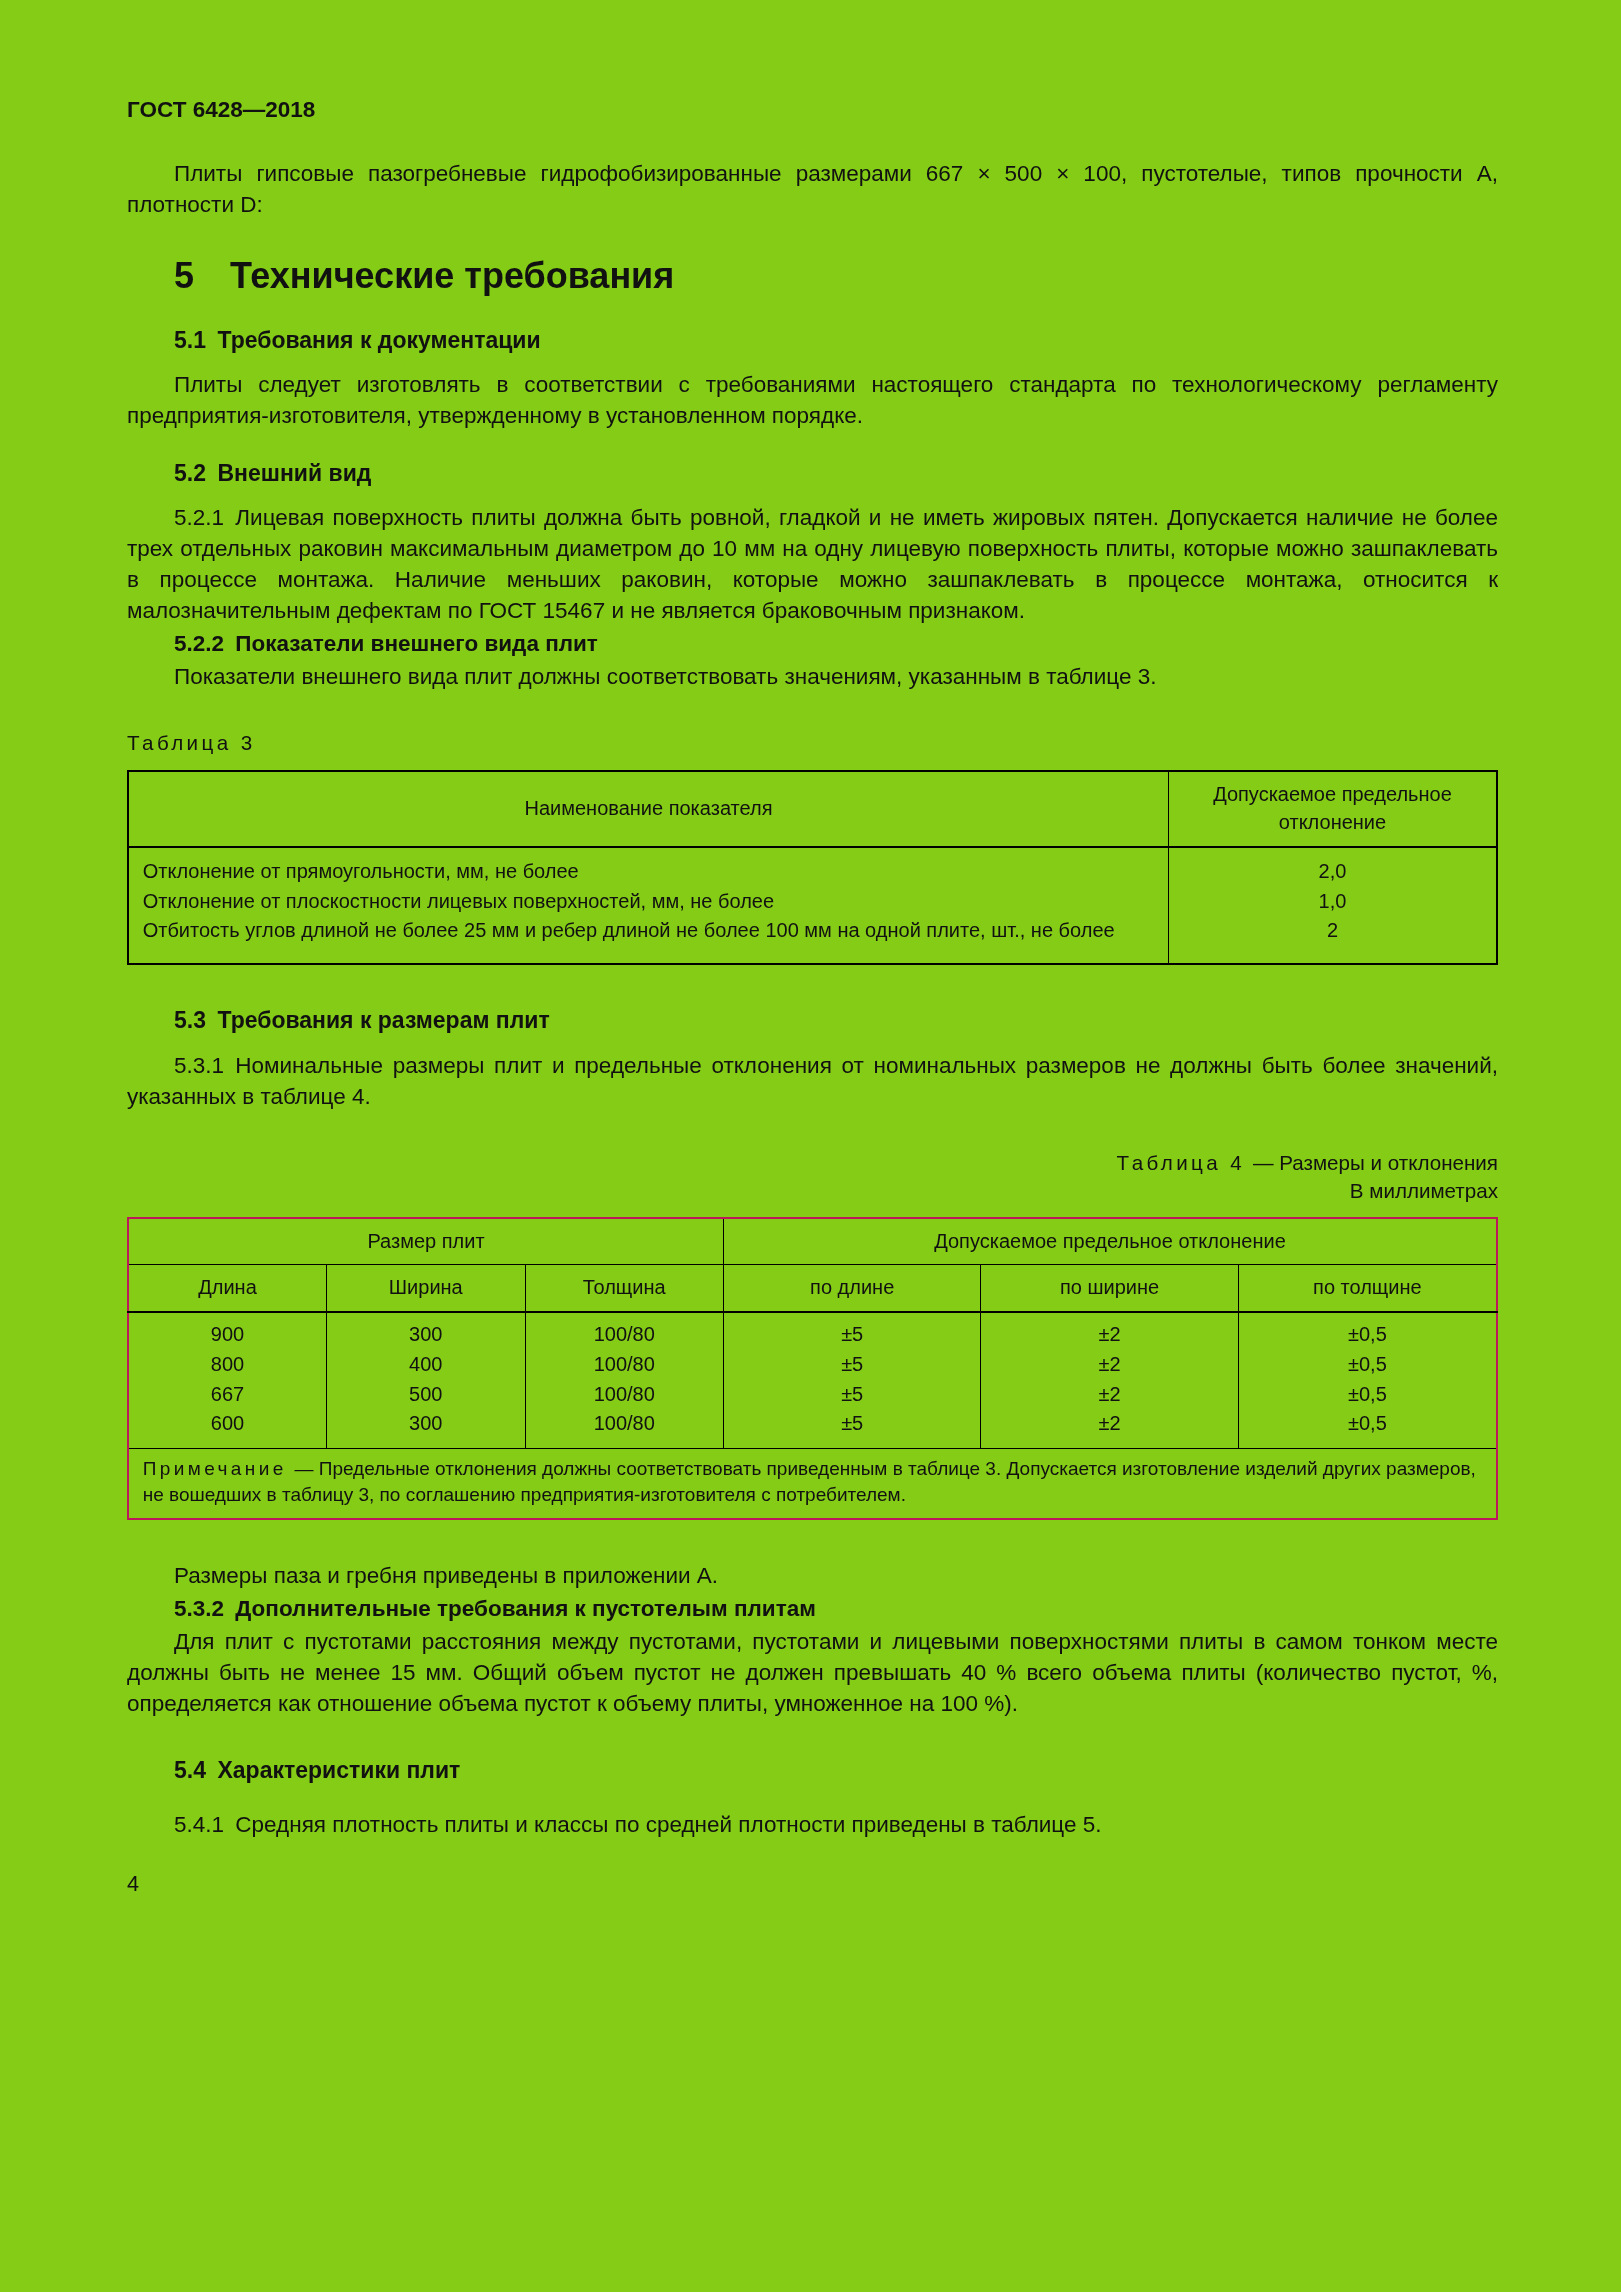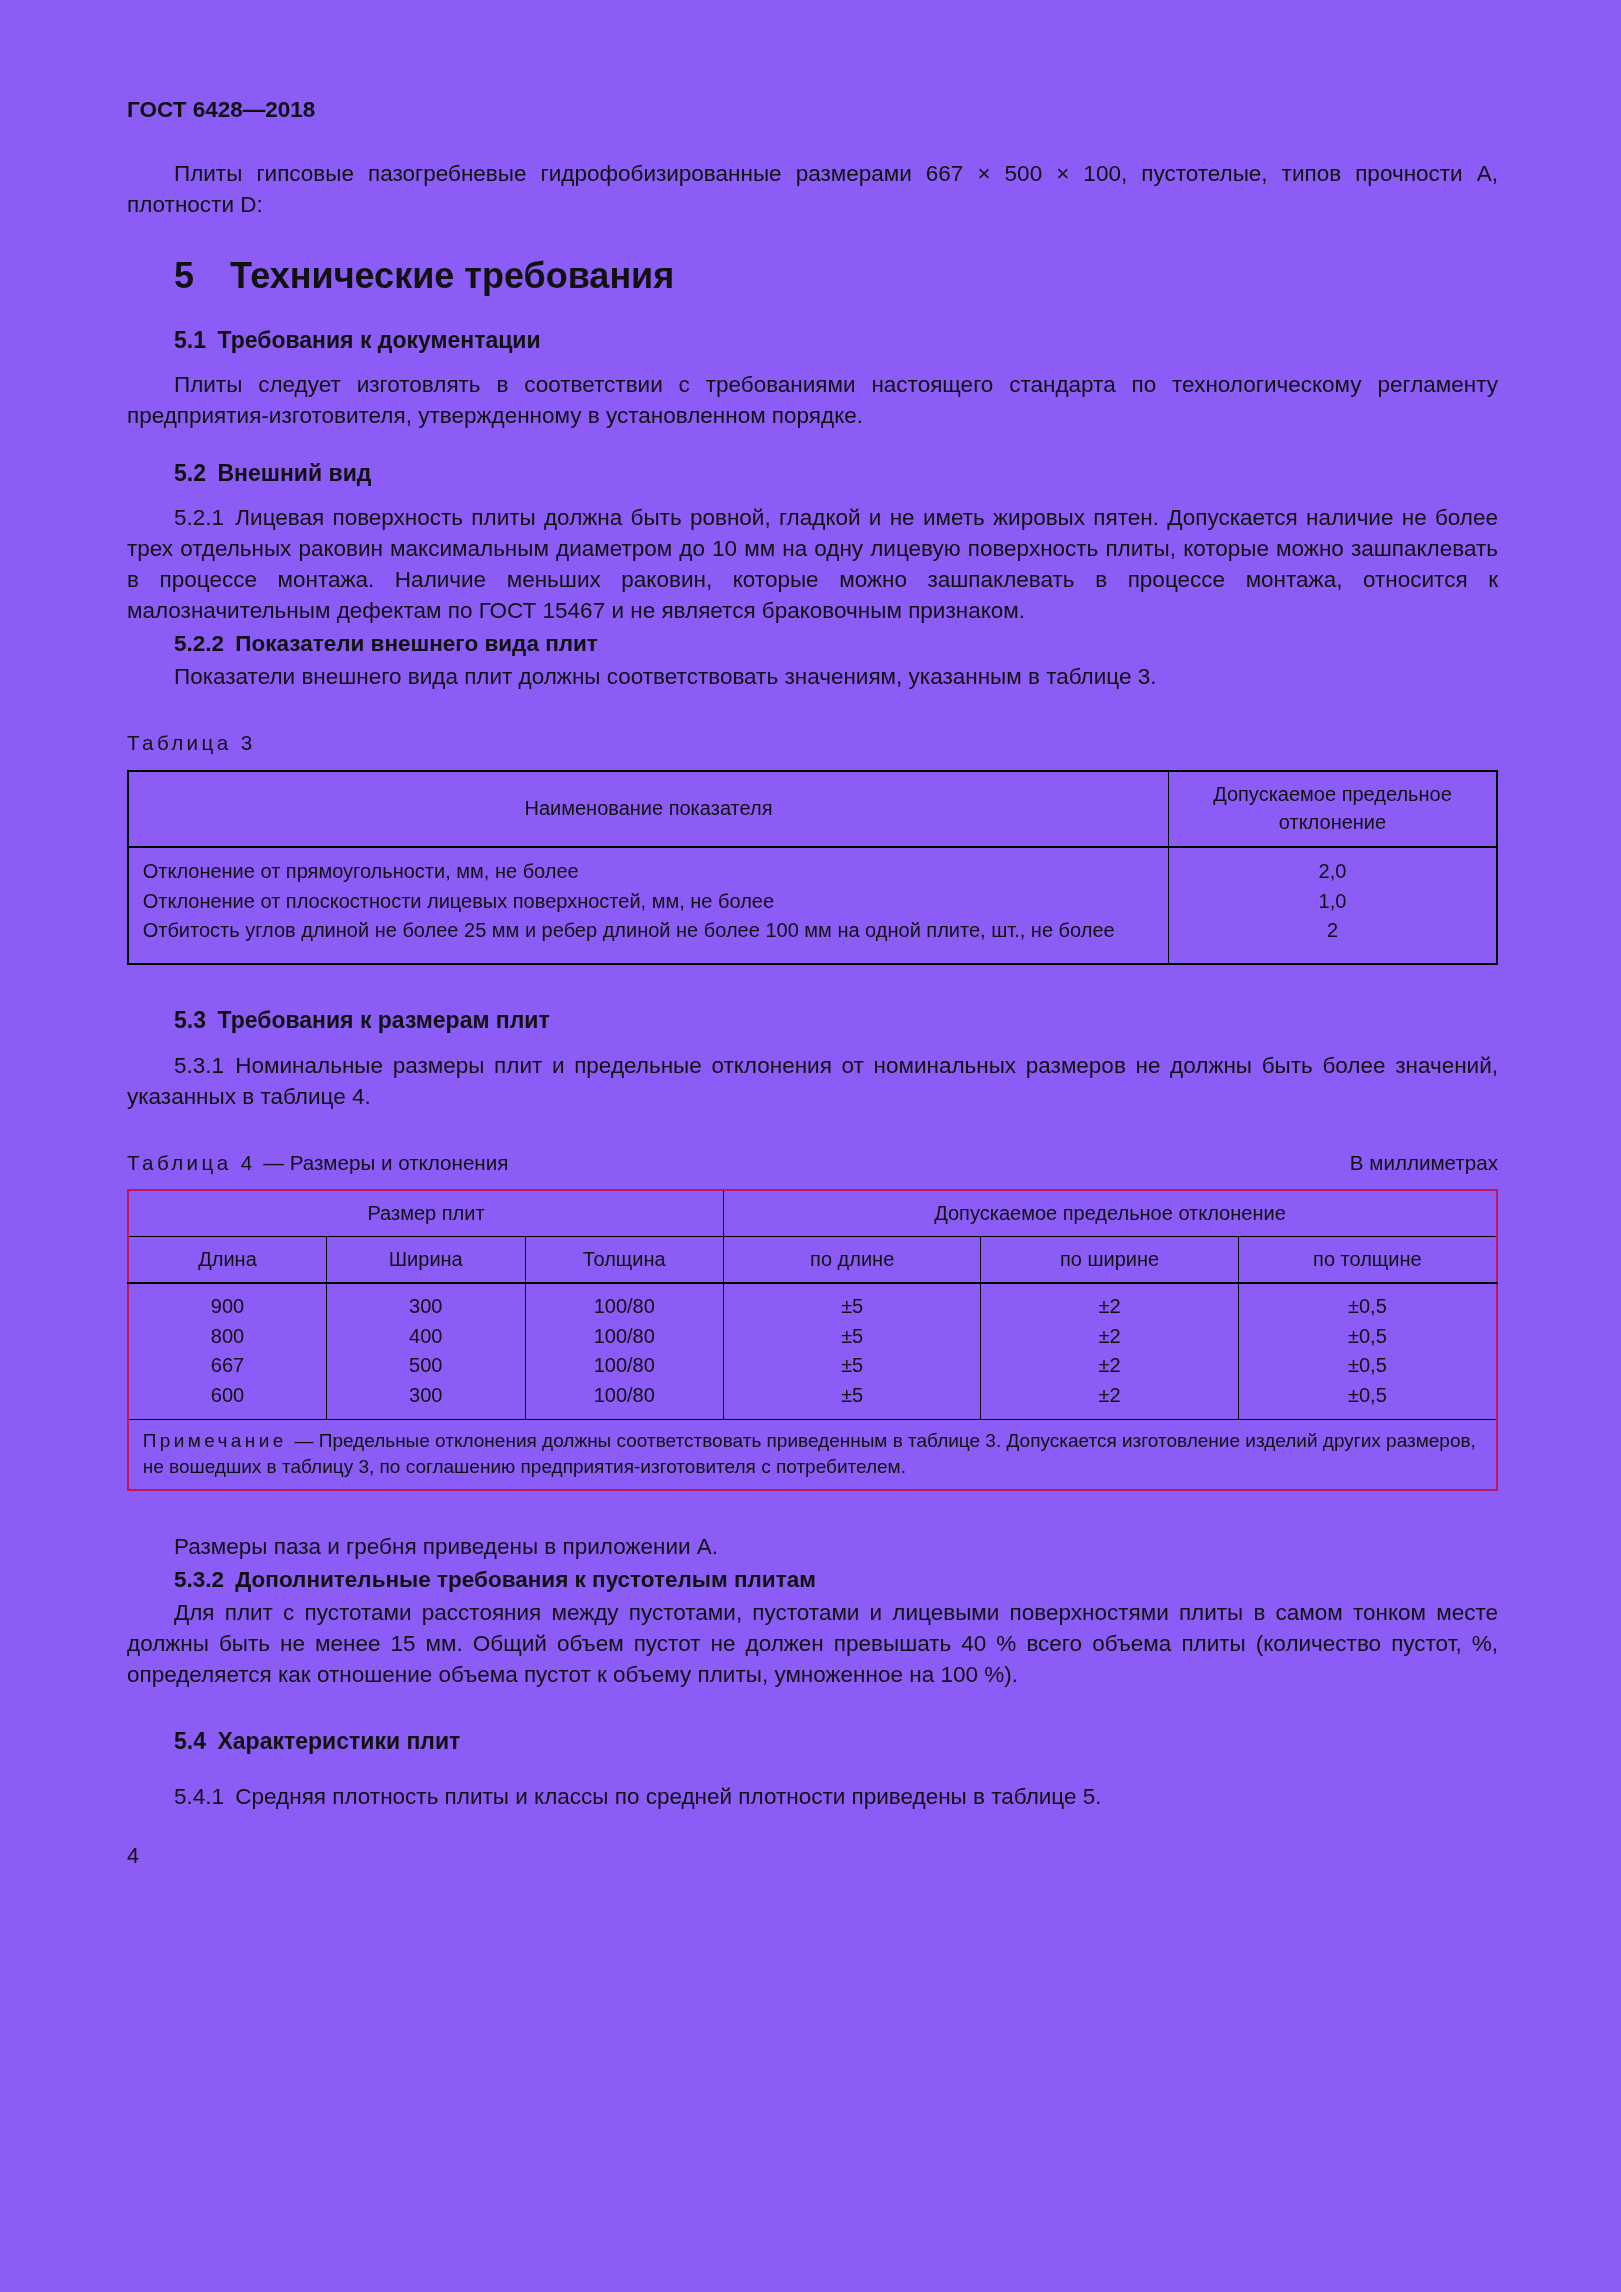--- a/index.html
+++ b/index.html
@@ -11,21 +11,21 @@
     background: #ffffff;
     color: #111111;
     font-family: "Liberation Sans", sans-serif;
     font-size: 22.5px;
     line-height: 1.38;
   }
   .page {
     width: 1621px;
     height: 2293px;
     padding: 94px 123px 59px 127px;
-    background: #8b5cf6;
+    background: #84cc16;
     position: relative;
   }
   .doc-header {
     font-weight: bold;
     font-size: 22.5px;
     margin: 0 0 33px 0;
   }
   p.para {
     margin: 0;
     text-align: justify;
@@ -60,20 +60,21 @@
     font-size: 20.6px;
     margin: 37px 0 11.8px 0;
   }
   .spaced { letter-spacing: 3.4px; margin-right: 7.8px; }
   .caption-row {
     display: flex;
     justify-content: space-between;
     align-items: flex-end;
     margin: 37px 0 11.8px 0;
     font-size: 20.6px;
+    flex-direction: column;
   }
   table {
     width: 100%;
     border-collapse: collapse;
     font-size: 20px;
     color: #111111;
   }
   
   .t3 { border: 2px solid #000; }
   .t3 th {

